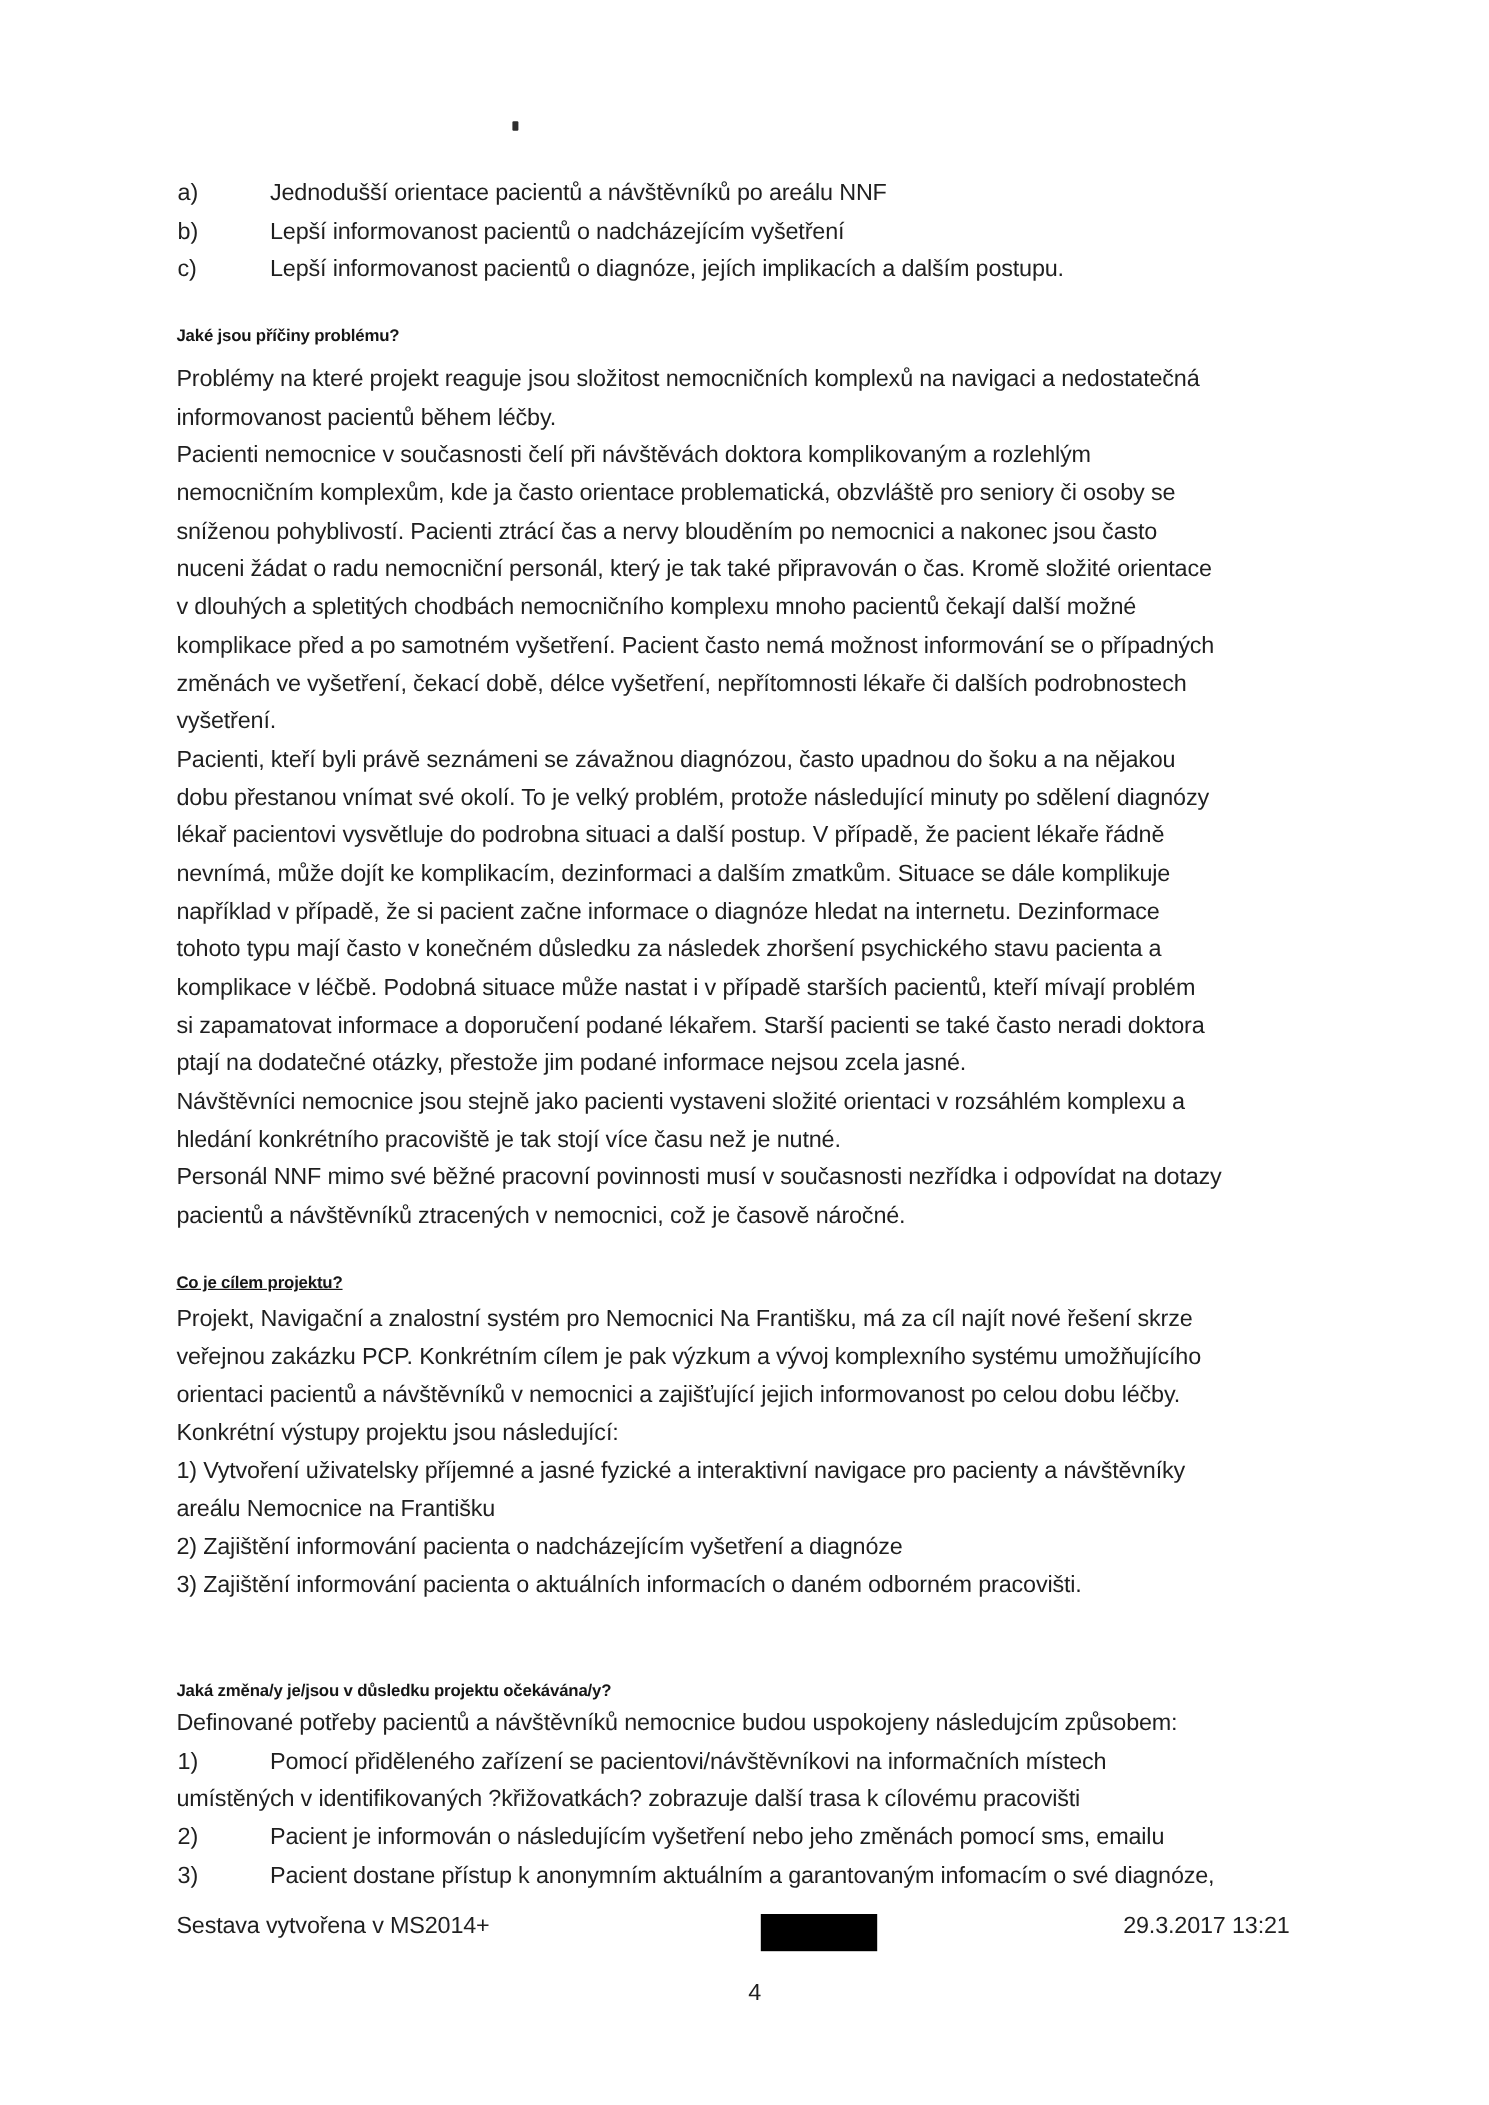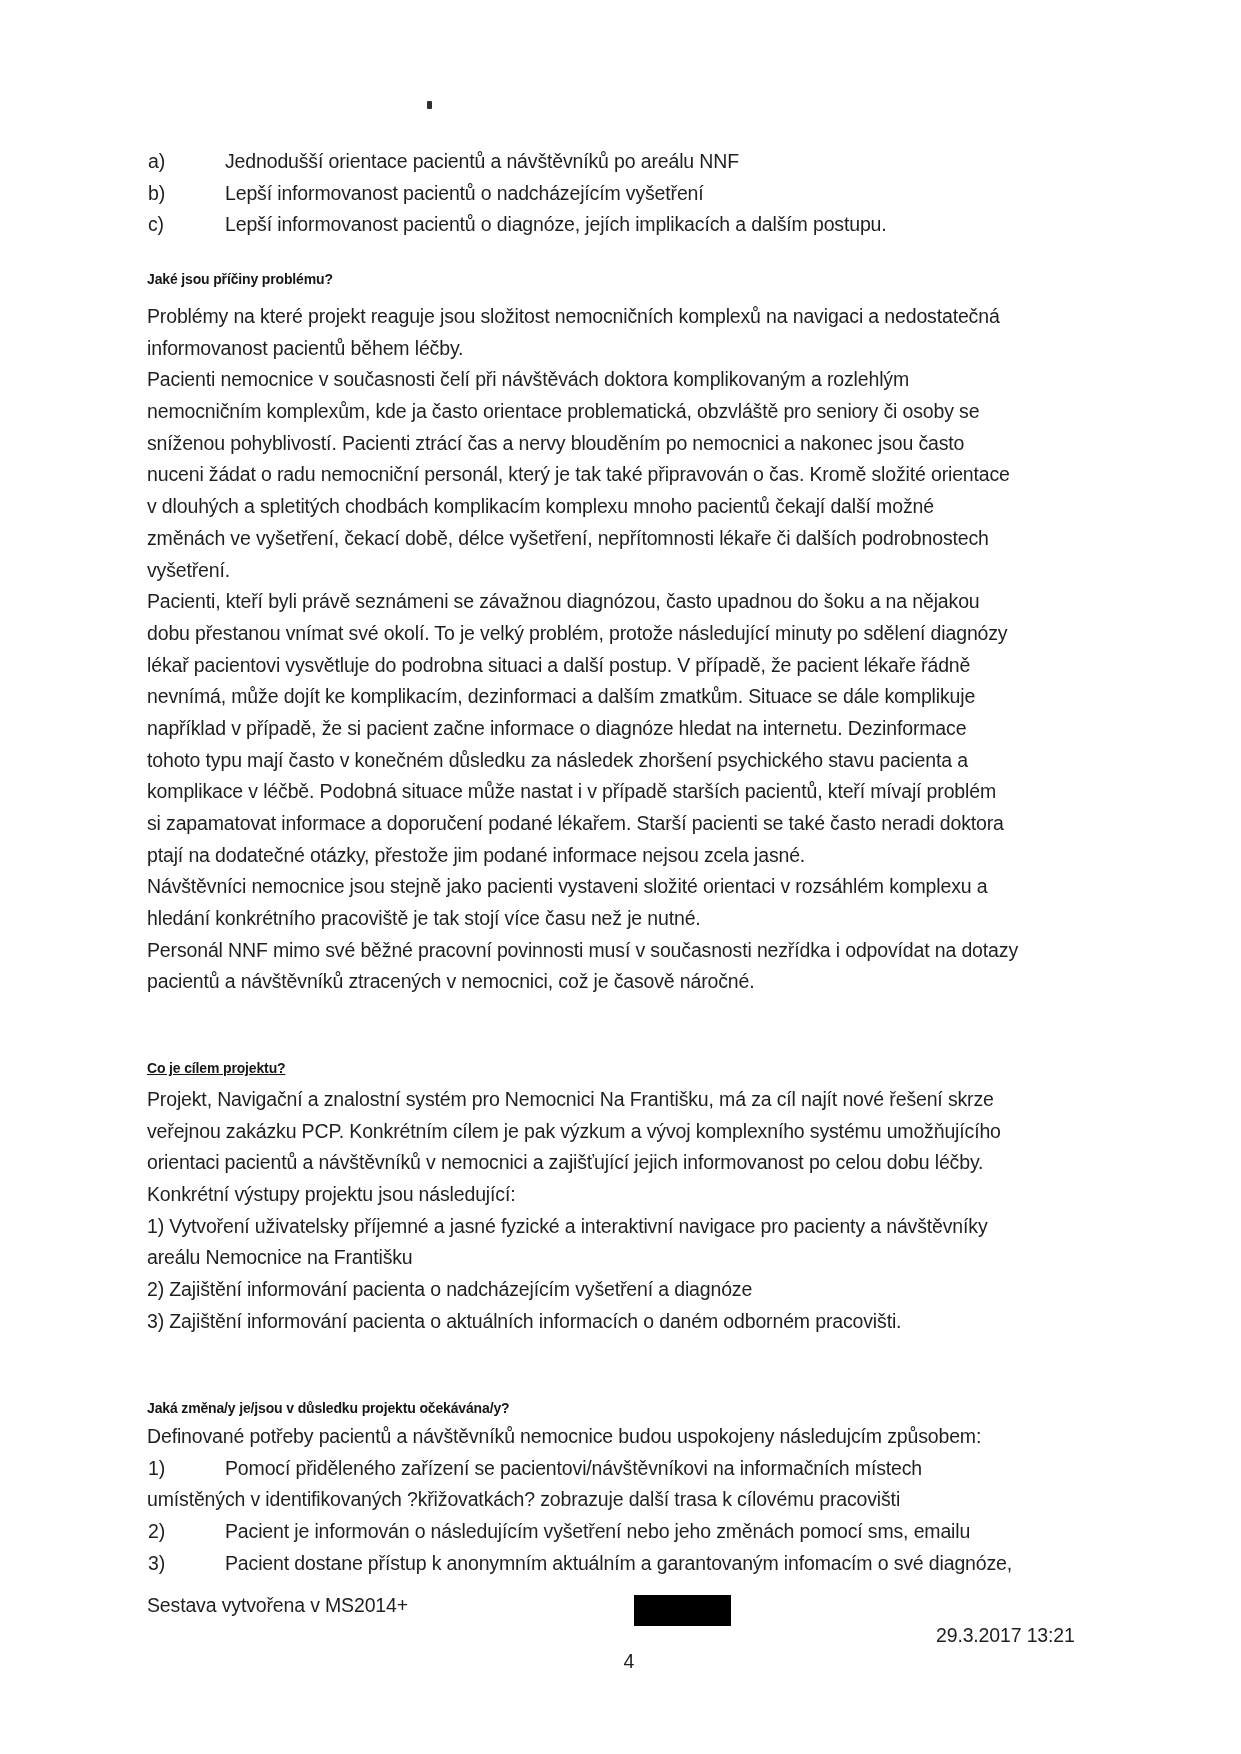--- a/index.html
+++ b/index.html
@@ -35,21 +35,21 @@
   .footer-left{
     position:absolute;left:147px;top:0;
     font-size:19.5px;line-height:31.7px;letter-spacing:-0.15px;white-space:nowrap;
   }
   .redaction{
     position:absolute;left:634px;top:5px;
     width:97px;height:31px;background:#000000;
   }
   .footer-date{
     position:absolute;left:936px;top:0;
-    font-size:19.5px;line-height:31.7px;letter-spacing:-0.15px;white-space:nowrap;margin-top:30px;
+    font-size:19.5px;line-height:31.7px;letter-spacing:-0.15px;white-space:nowrap;
   }
   .pagenum{
     position:absolute;left:614px;top:1646px;width:30px;
     text-align:center;font-size:19.5px;line-height:31.7px;color:#1f1f1f;
   }
 </style>
 </head>
 <body>
 
 <div class="page">
@@ -85,21 +85,24 @@
     <div class="line">
         <span class="txt">nemocničním komplexům, kde ja často orientace problematická, obzvláště pro seniory či osoby se</span>
       </div>
     <div class="line">
         <span class="txt">sníženou pohyblivostí. Pacienti ztrácí čas a nervy blouděním po nemocnici a nakonec jsou často</span>
       </div>
     <div class="line">
         <span class="txt">nuceni žádat o radu nemocniční personál, který je tak také připravován o čas. Kromě složité orientace</span>
       </div>
     <div class="line">
-        <span class="txt">v dlouhých a spletitých chodbách komplikacím komplexu mnoho pacientů čekají další možné</span>
+        <span class="txt">v dlouhých a spletitých chodbách nemocničního komplexu mnoho pacientů čekají další možné</span>
+      </div>
+    <div class="line">
+        <span class="txt">komplikace před a po samotném vyšetření. Pacient často nemá možnost informování se o případných</span>
       </div>
     <div class="line">
         <span class="txt">změnách ve vyšetření, čekací době, délce vyšetření, nepřítomnosti lékaře či dalších podrobnostech</span>
       </div>
     <div class="line">
         <span class="txt">vyšetření.</span>
       </div>
     <div class="line">
         <span class="txt">Pacienti, kteří byli právě seznámeni se závažnou diagnózou, často upadnou do šoku a na nějakou</span>
       </div>

